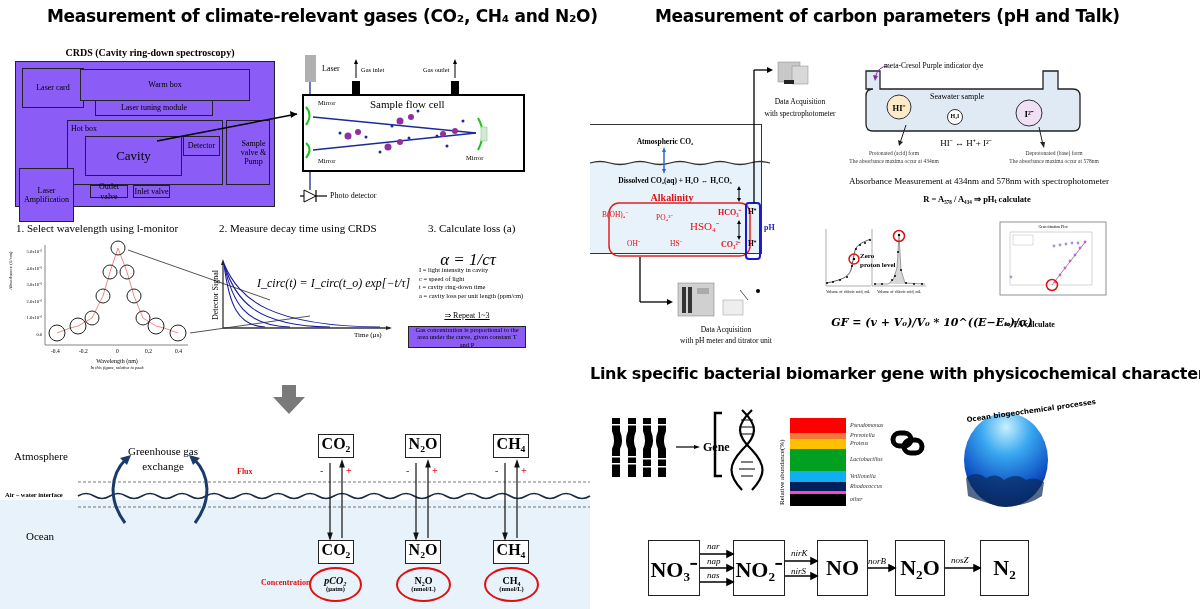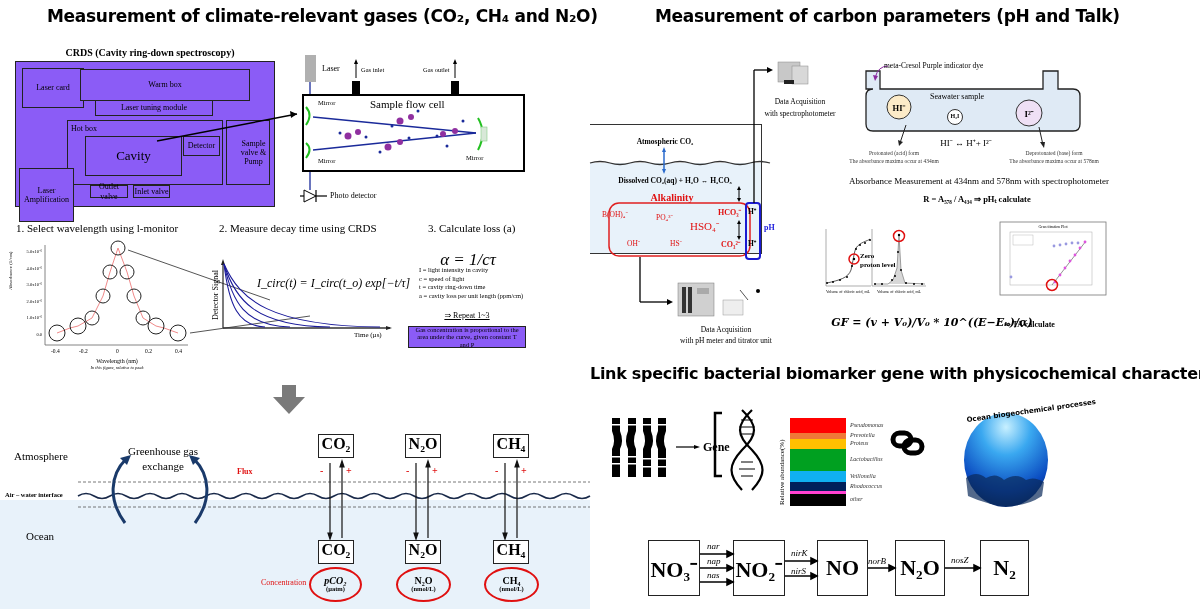--- a/index.html
+++ b/index.html
@@ -206,21 +206,21 @@
     <line x1="517" y1="538" x2="517" y2="465"></line>
       <polygon points="517,461 515,467 519,467" fill="#111"></polygon>
   </g>
 </svg>
 <div class="lbl" style="left:14px;top:450px;font-size:11px;">Atmosphere</div>
 <div class="lbl" style="left:26px;top:530px;font-size:11px;">Ocean</div>
 <div class="lbl" style="left:5px;top:491px;font-size:6.5px;font-weight:bold;">Air – water interface</div>
 <div class="lbl c" style="left:163px;top:445px;font-size:11px;">Greenhouse gas</div>
 <div class="lbl c" style="left:163px;top:460px;font-size:11px;">exchange</div>
 <div class="lbl red" style="left:237px;top:467px;font-size:8px;font-weight:bold;">Flux</div>
-<div class="lbl red" style="left:226px;top:578px;font-size:8px;font-weight:normal;padding-left:35px;">Concentration</div>
+<div class="lbl red" style="left:226px;top:578px;font-size:8px;font-weight:bold;padding-left:35px;">Concentration</div>
 
 <div class="lbl red" style="left:320px;top:465px;font-weight:bold;font-size:10px;">-</div>
 <div class="lbl red" style="left:346px;top:465px;font-weight:bold;font-size:10px;">+</div>
 <div class="lbl red" style="left:406px;top:465px;font-weight:bold;font-size:10px;">-</div>
 <div class="lbl red" style="left:432px;top:465px;font-weight:bold;font-size:10px;">+</div>
 <div class="lbl red" style="left:495px;top:465px;font-weight:bold;font-size:10px;">-</div>
 <div class="lbl red" style="left:521px;top:465px;font-weight:bold;font-size:10px;">+</div>
 
 <div class="gasbox" style="left:318px;top:434px;width:36px;height:24px;">
     <span>CO₂</span>

